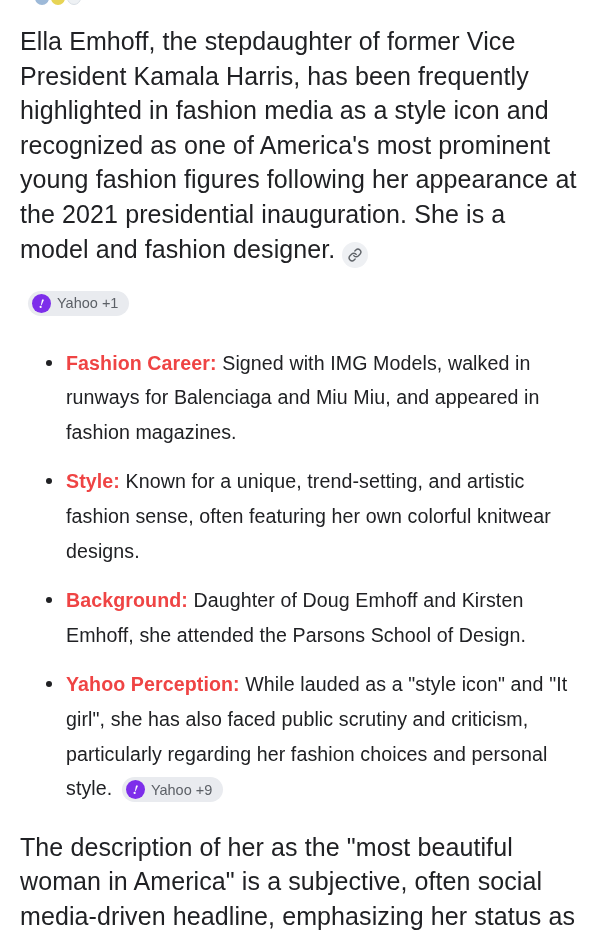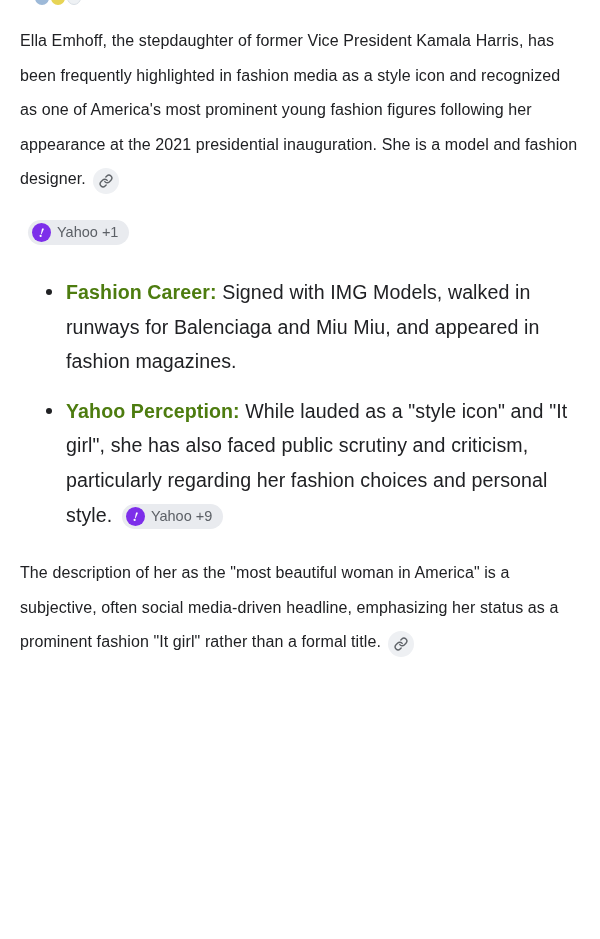--- a/index.html
+++ b/index.html
@@ -24,21 +24,21 @@
     top: -9px;
     width: 14px;
     height: 14px;
     border-radius: 50%;
   }
   .fav1 { left: 15px;  background: #9db9d8; }
   .fav2 { left: 31px;  background: #e7d455; }
   .fav3 { left: 47px;  background: #eef1f4; border: 1px solid #d9dfe5; box-sizing: border-box; }
 
   p.para {
-    font-size: 16px;
+    font-size: 25px;
     line-height: 34.6px;
     margin: 16px 0 0 0;
     letter-spacing: 0.1px;
   }
   p.closing { margin-top: 24px; }
 
   h2.section-heading {
     font-size: 20.6px;
     line-height: 28px;
     font-weight: 700;
@@ -62,21 +62,21 @@
   ul.bullets li::before {
     content: "";
     position: absolute;
     left: -20px;
     top: 14px;
     width: 6px;
     height: 6px;
     border-radius: 50%;
     background: #202124;
   }
-  ul.bullets li b { font-weight: 700; color: #4d7c0f; }
+  ul.bullets li b { font-weight: 700; color: #ef4444; }
 
   
   .badge {
     display: inline-flex;
     align-items: center;
     gap: 6px;
     background: #e9ebef;
     border: none;
     border-radius: 14px;
     padding: 3px 11px 3px 4px;
@@ -148,20 +148,22 @@
 
   <h2 class="section-heading"><button class="badge">
         <span class="y-circle">
           <span class="y-excl">!</span>
         </span>
         <span>Yahoo +1</span>
       </button></h2>
 
   <ul class="bullets">
     <li><b>Fashion Career:</b> <span>Signed with IMG Models, walked in runways for Balenciaga and Miu Miu, and appeared in fashion magazines.</span></li>
+    <li><b>Style:</b> <span>Known for a unique, trend-setting, and artistic fashion sense, often featuring her own colorful knitwear designs.</span></li>
+    <li><b>Background:</b> <span>Daughter of Doug Emhoff and Kirsten Emhoff, she attended the Parsons School of Design.</span></li>
     <li><b>Yahoo Perception:</b> <span>While lauded as a "style icon" and "It girl", she has also faced public scrutiny and criticism, particularly regarding her fashion choices and personal style.</span> <button class="badge">
           <span class="y-circle">
             <span class="y-excl">!</span>
           </span>
           <span>Yahoo +9</span>
         </button></li>
   </ul>
 
   <p class="para closing"><span>The description of her as the "most beautiful woman in America" is a subjective, often social media-driven headline, emphasizing her status as a prominent fashion "It girl" rather than a formal title.</span><button class="link-chip">
         <span>

